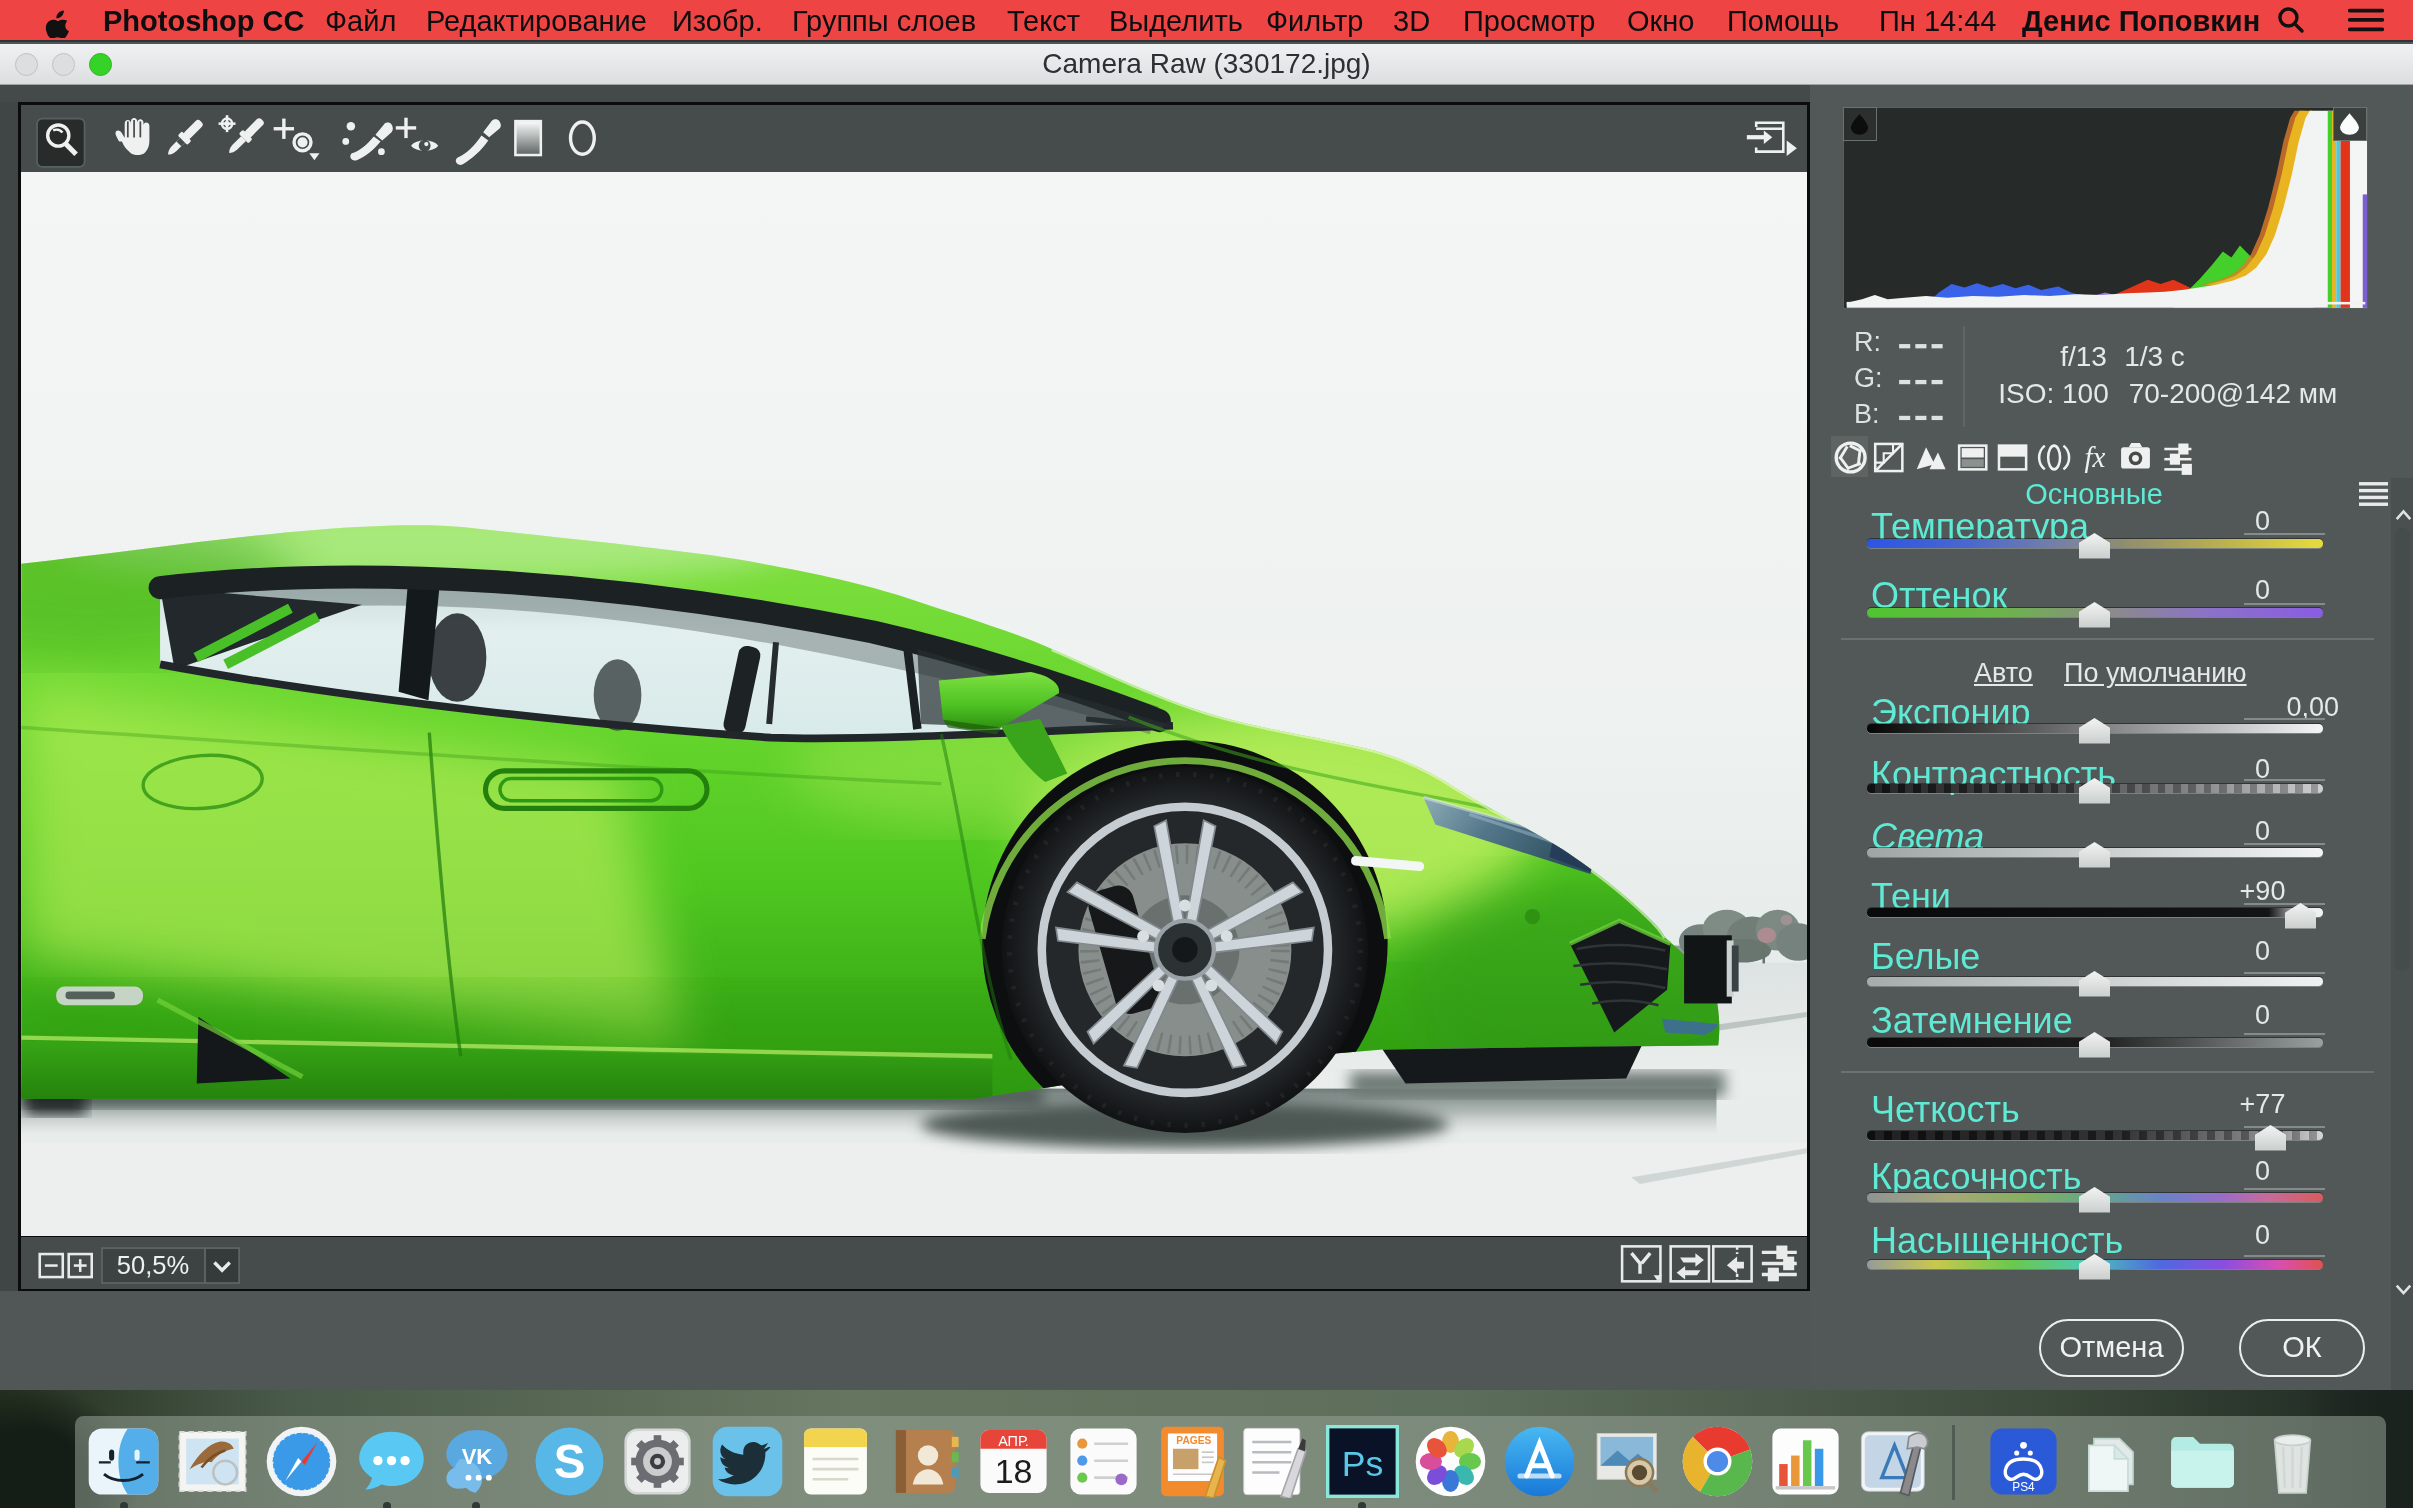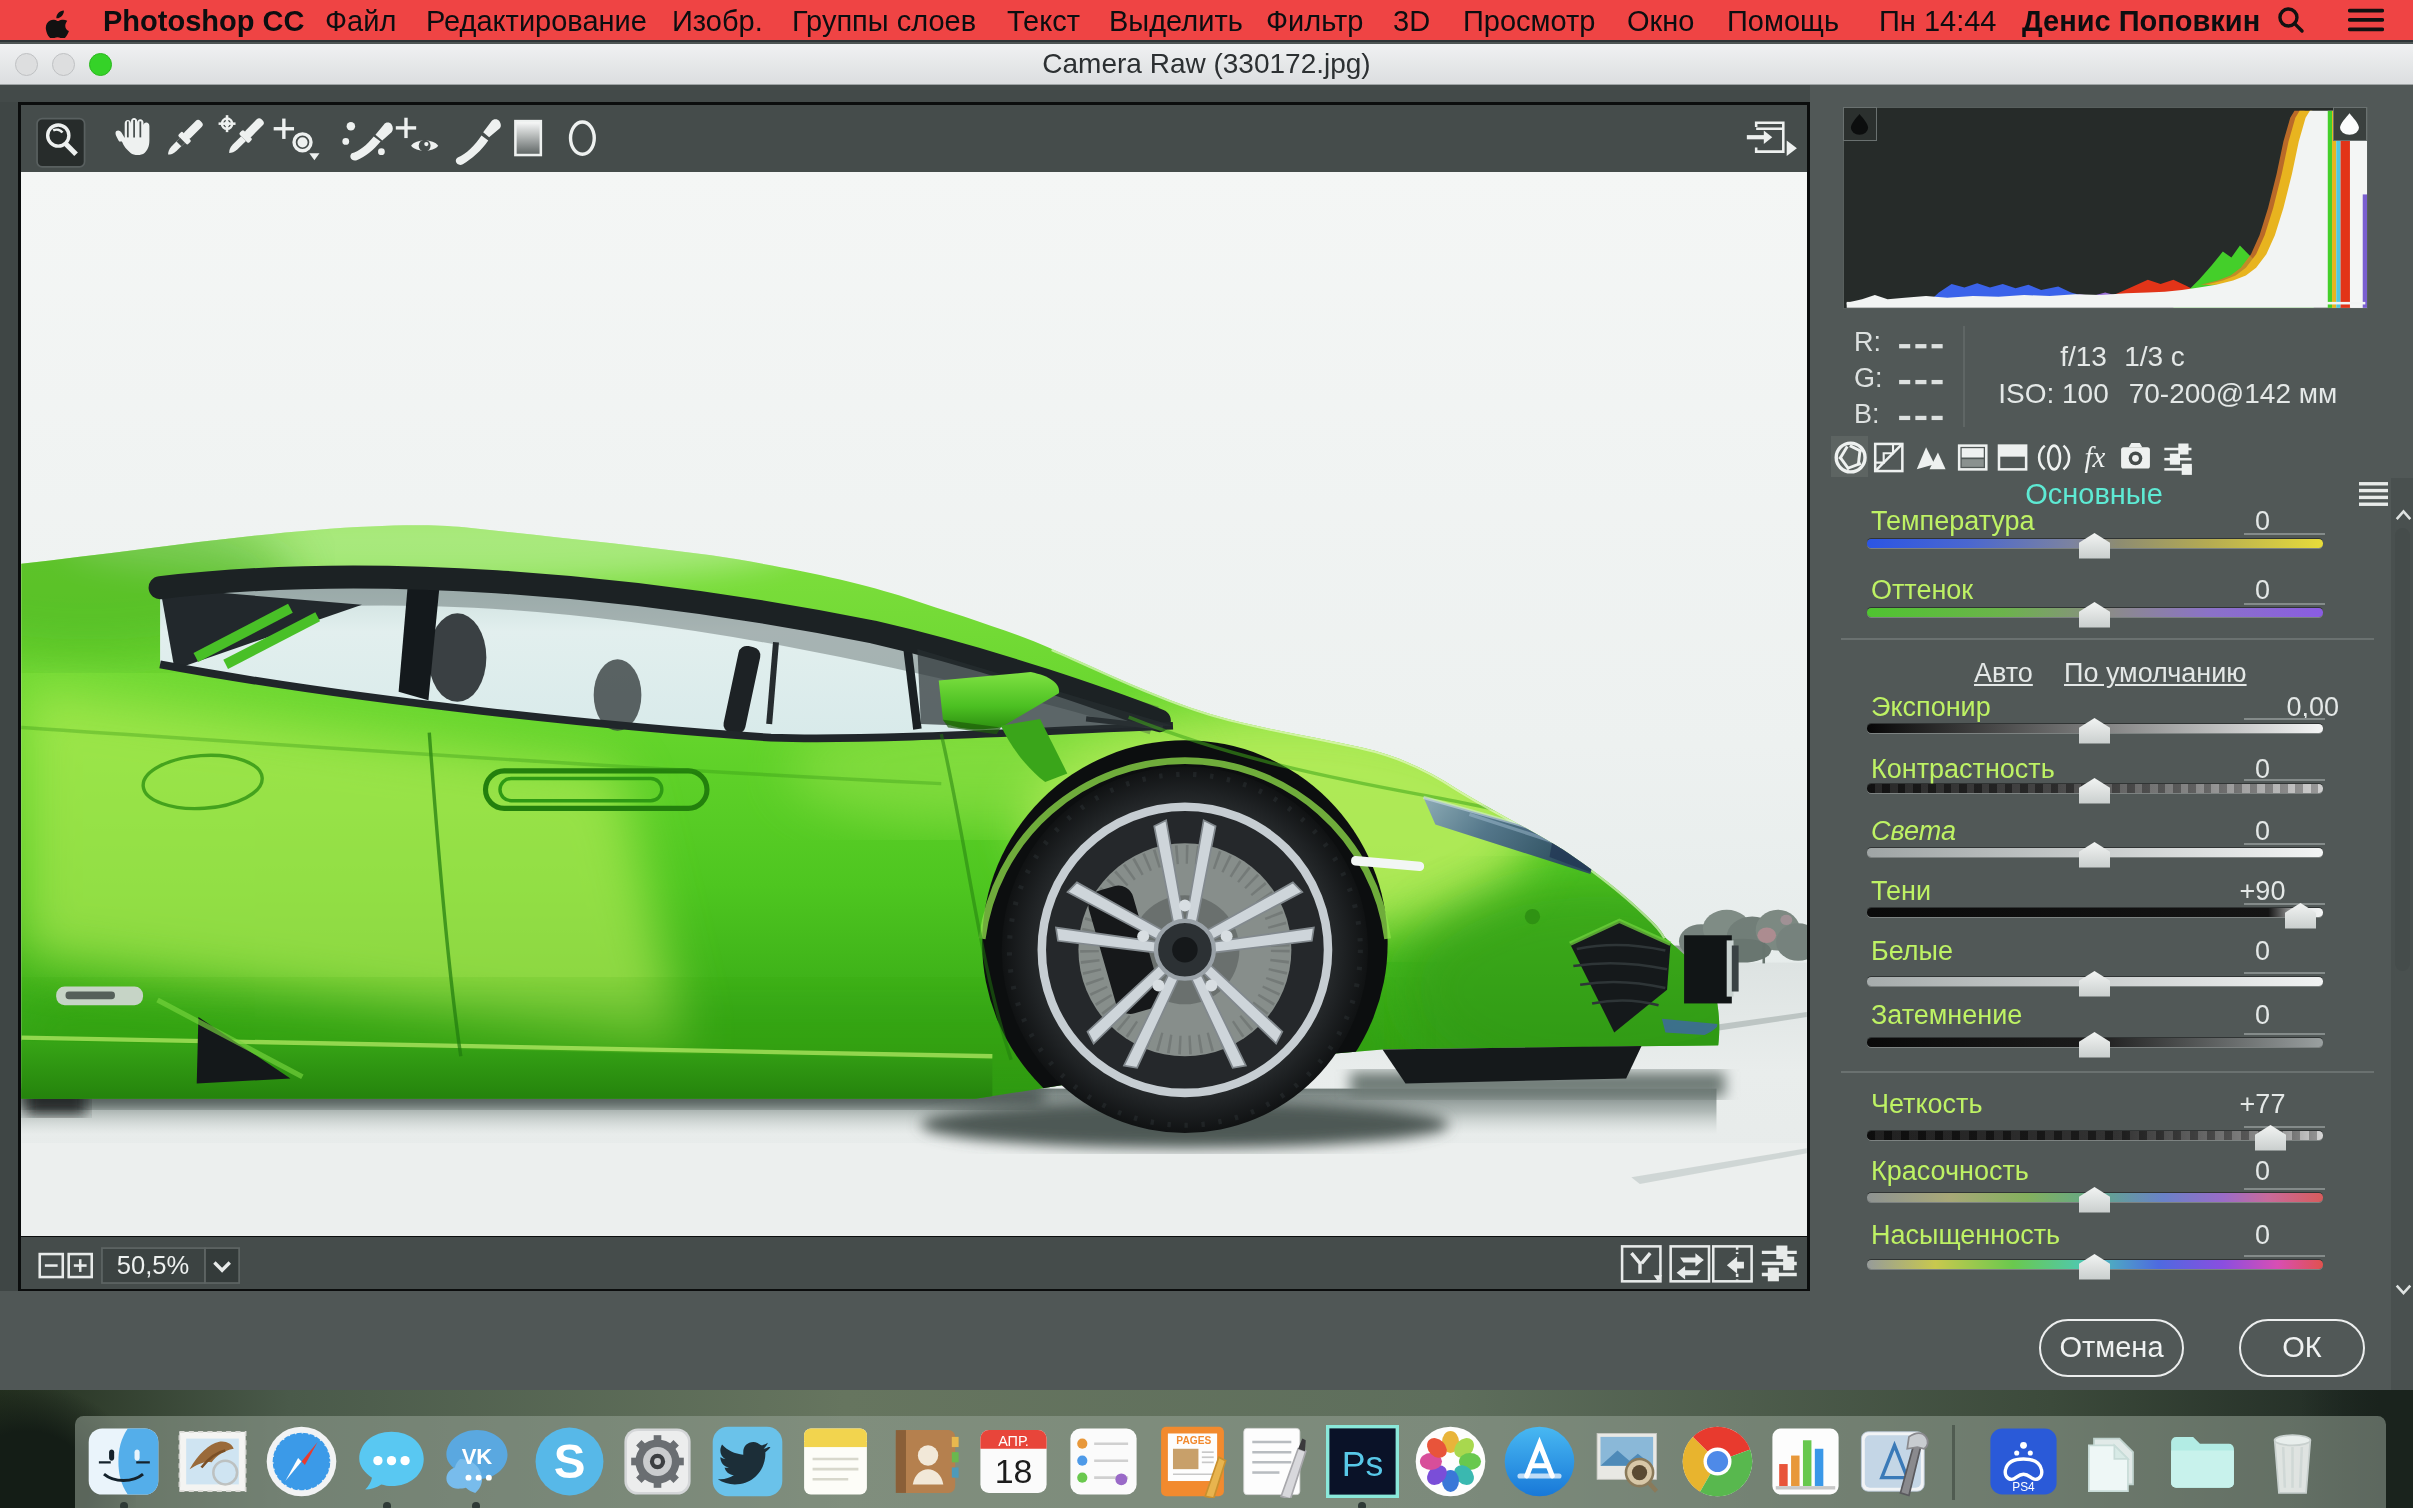--- a/index.html
+++ b/index.html
@@ -26,21 +26,21 @@
   #bottombar { left:20.5px; top:1237px; width:1786px; height:52px; background:#454c4b; }
 
   
   #panel { left:1810px; top:85px; width:603px; height:1305px; background:#515857; }
   #histbox { left:1843px; top:107px; width:525px; height:202px; background:#262b29; border:1.7px solid #585f5d; }
   .clipbox { top:107px; width:34px; height:34px; background:#2b302e; border:1.7px solid #6a7170; }
   #rgb { color:#dde1e0; font-size:27px; }
   .tabsel { left:1831px; top:436px; width:37px; height:41px; background:#5d6462; }
   #mainhdr { left:1810px; top:478px; width:568px; text-align:center; font-size:29px; color:#5eead4; }
 
-  .lbl { position:absolute; font-size:27px; color:#bef264; white-space:nowrap; }
+  .lbl { position:absolute; font-size:36px; color:#5eead4; white-space:nowrap; }
   .val { position:absolute; font-size:27px; color:#e4e8e7; text-align:right; width:102px; }
   .vline { position:absolute; width:81px; height:1.7px; background:#848b8a; }
   .track { position:absolute; left:1867px; width:456px; height:8.5px; border-radius:4.3px; box-shadow:0 0.9px 0 rgba(255,255,255,.25), 0 -0.9px 0 rgba(0,0,0,.4); }
   .thumb { position:absolute; width:31px; height:25.6px; background:linear-gradient(#f2f4f3,#c9cecd); clip-path:polygon(50% 0, 100% 38%, 100% 100%, 0 100%, 0 38%); }
   .divline { position:absolute; left:1841px; width:533px; height:1.7px; background:#6a7170; }
   .alink { position:absolute; font-size:27px; color:#e4e8e7; text-decoration:underline; }
 
   
   .btn { position:absolute; height:58px; border:2.6px solid #eceeee; border-radius:31px; color:#f0f2f2; font-size:29px; text-align:center; }
 

